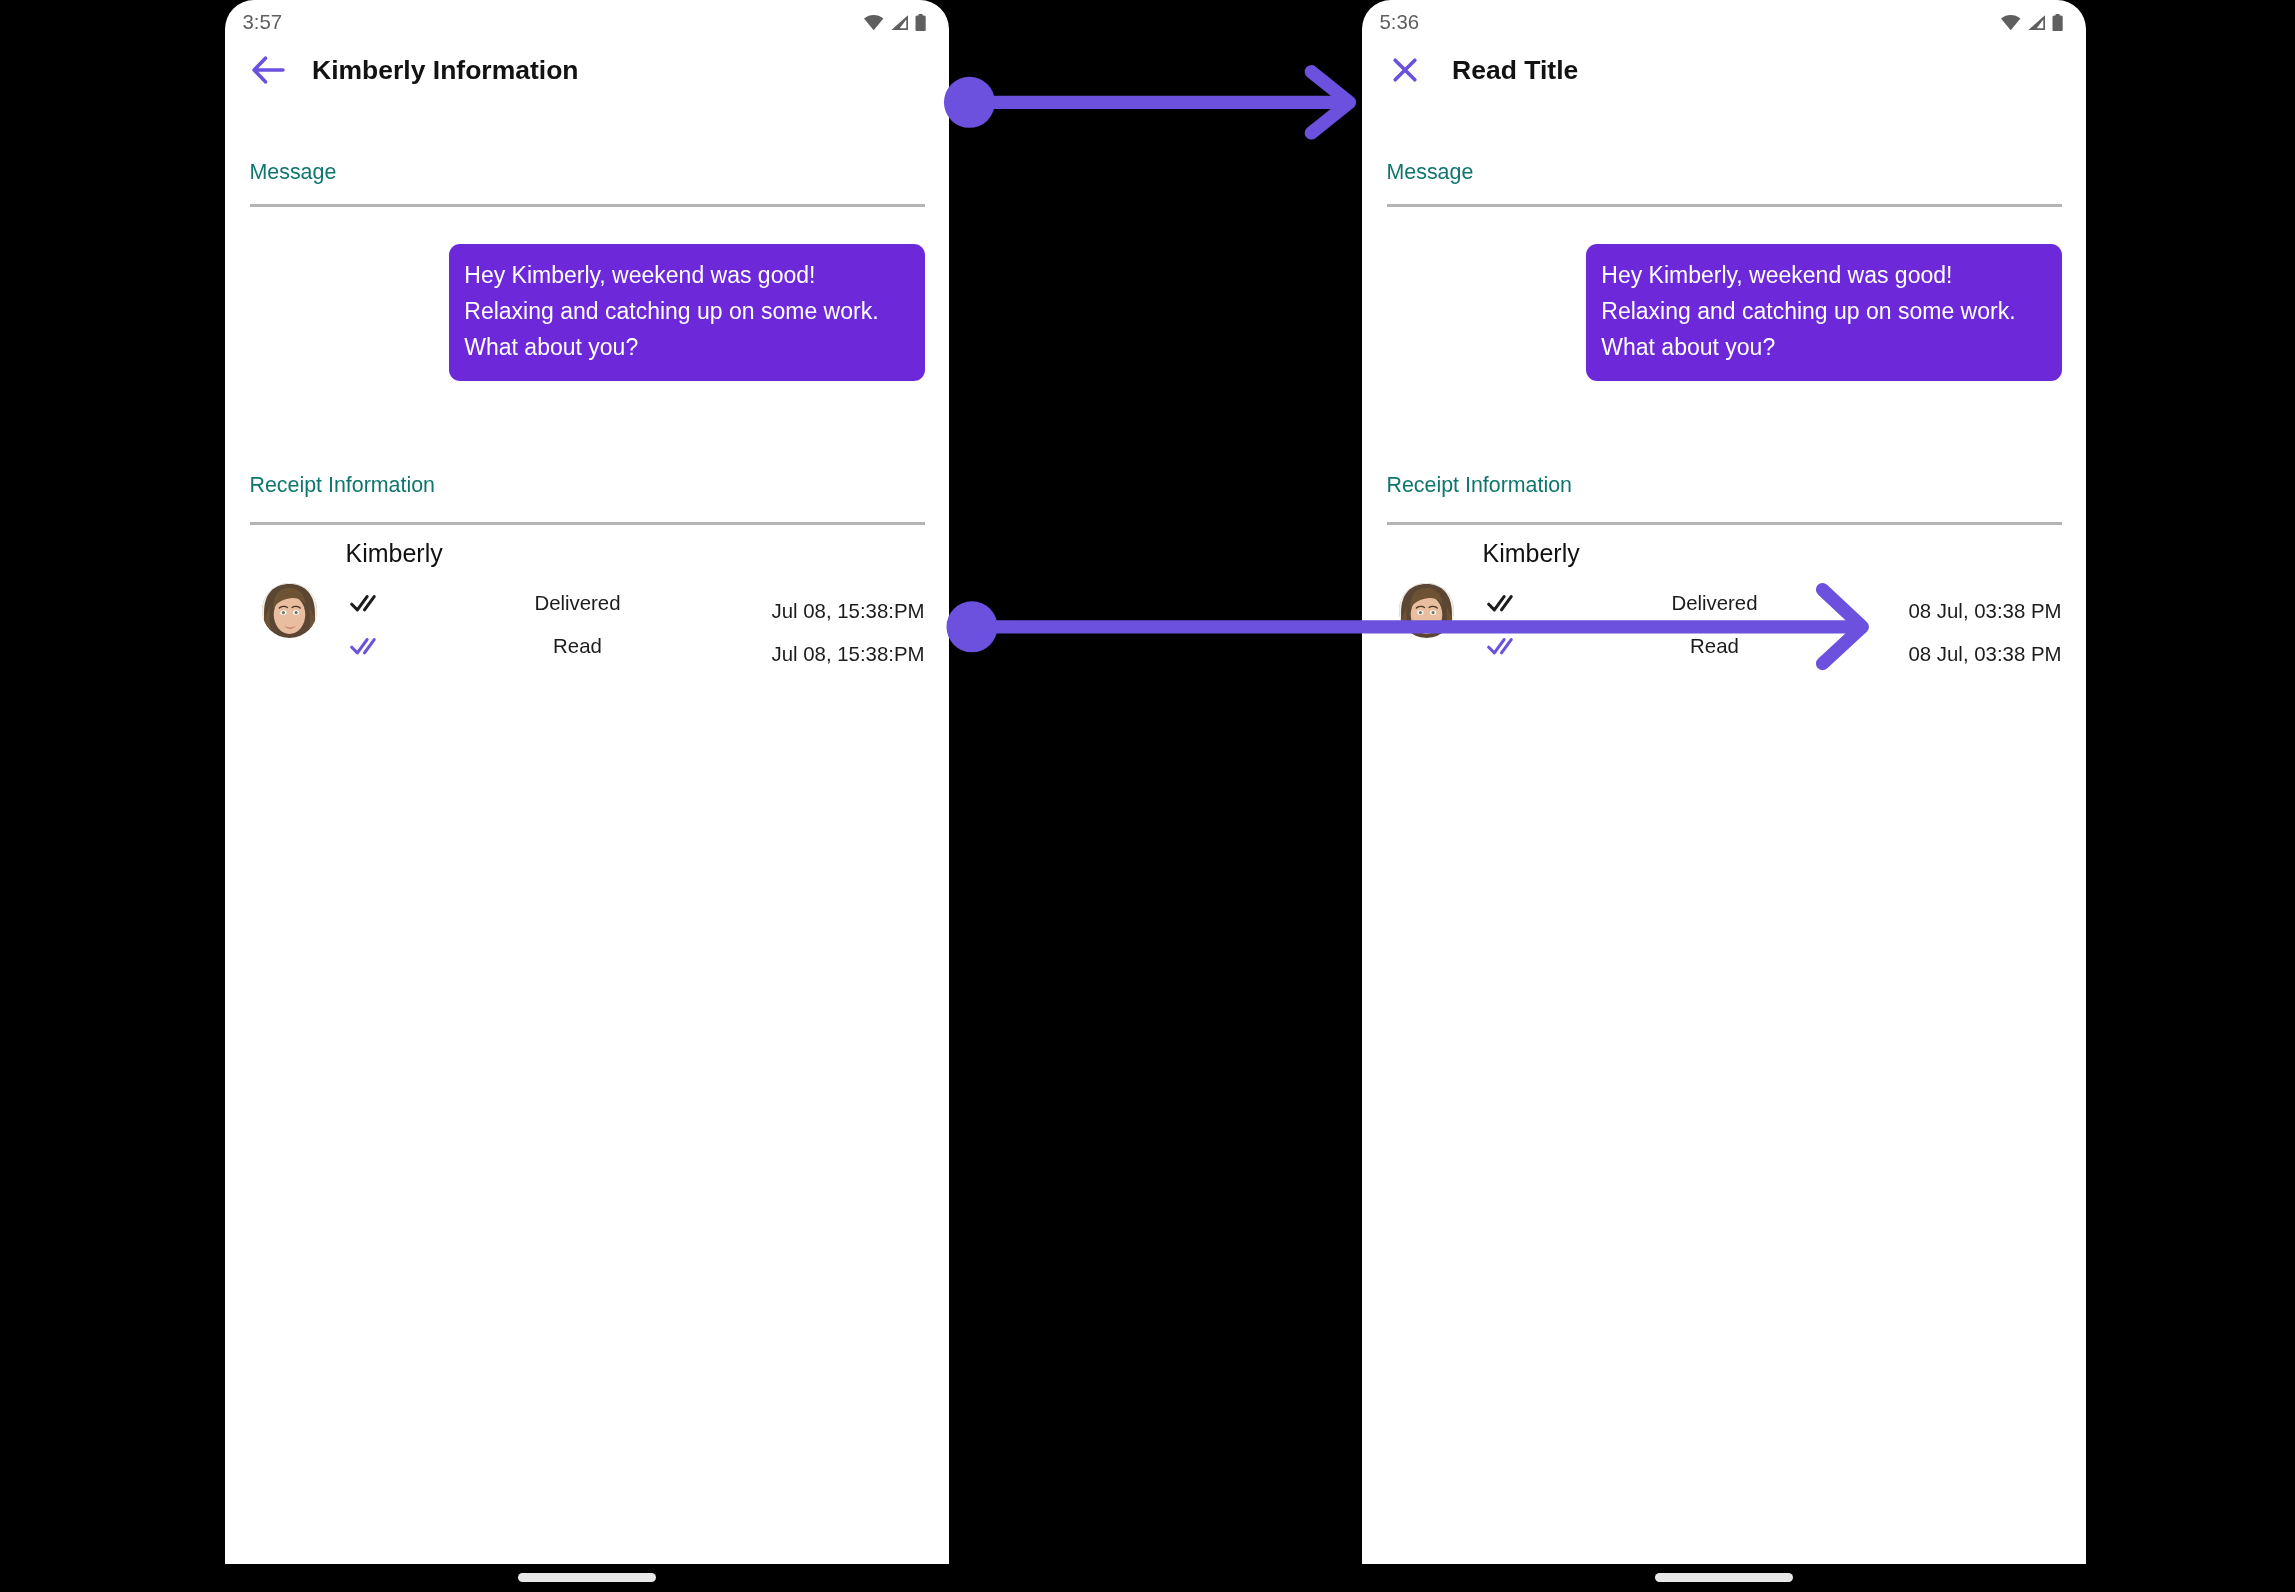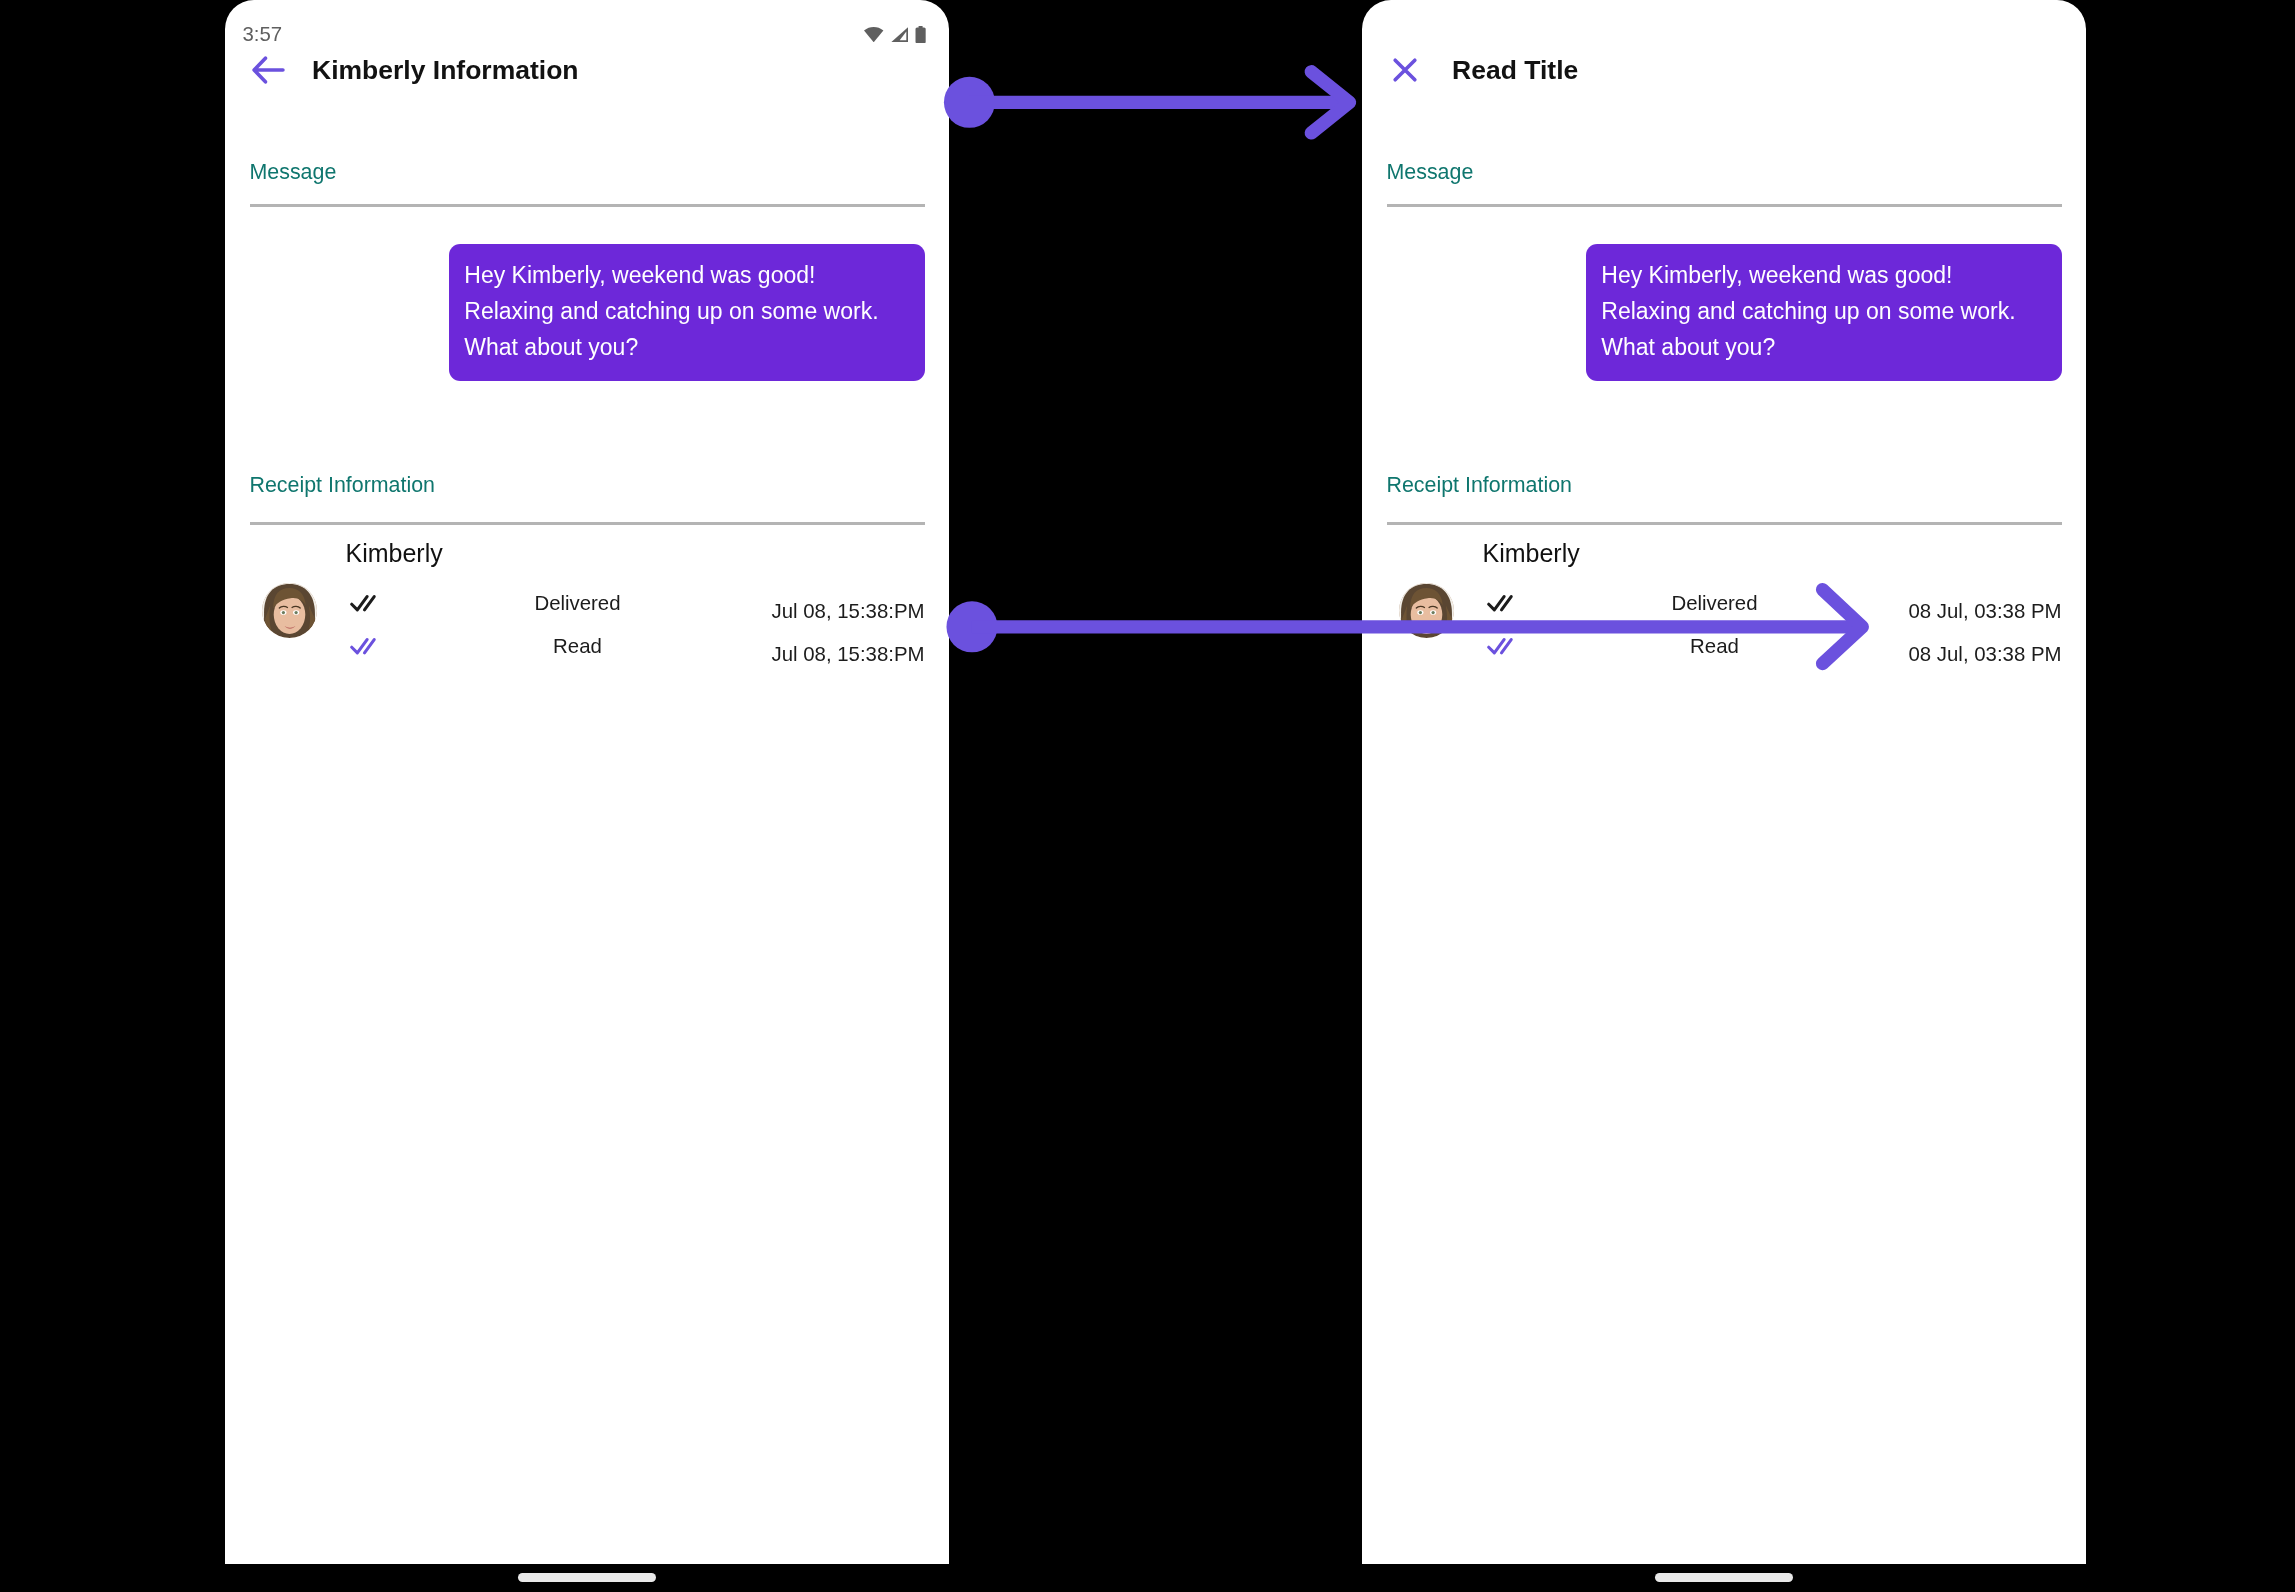--- a/index.html
+++ b/index.html
@@ -44,21 +44,21 @@
     top: 9.2px;
     width: 138px;
     height: 8.7px;
     border-radius: 5.1px;
     background: #e8e8e8;
   }
 
   
   .status-bar {
     position: absolute;
-    top: 16px;
+    top: 4px;
     left: 0;
     right: 0;
     height: 37px;
     display: flex;
     align-items: center;
     justify-content: space-between;
     padding: 0 22.5px 0 17.4px;
     box-sizing: border-box;
   }
   .status-time {
@@ -310,20 +310,42 @@
       </div>
     </div>
   </div>
 </div>
 <div class="home-indicator-area" id="home-area-left">
   <div class="home-indicator"></div>
 </div>
 
 <div class="phone" id="phone-right">
 
+  <div class="status-bar">
+    <div class="status-time">5:36</div>
+    <div class="status-icons">
+      <span>
+        <svg width="19.4" height="15.3" viewBox="0 0 38 30">
+            <path d="M19 30 L0 7 C6 2 12 0 19 0 C26 0 32 2 38 7 Z" fill="#5f5f5f"></path>
+          </svg>
+      </span>
+      <span>
+        <svg width="17.4" height="15.3" viewBox="0 0 34 30">
+            <path d="M34 0 L34 30 L0 30 Z" fill="#5f5f5f"></path>
+            <path d="M30 9 L30 26 L17 26 Z" fill="#ffffff"></path>
+          </svg>
+      </span>
+      <span>
+        <svg width="11.2" height="17.4" viewBox="0 0 22 34">
+            <rect x="7" y="0" width="8" height="4" rx="1" fill="#5f5f5f"></rect>
+            <rect x="1" y="3" width="20" height="31" rx="3" fill="#5f5f5f"></rect>
+          </svg>
+      </span>
+    </div>
+  </div>
 
   <div class="app-bar">
     <div class="nav-icon">
       <svg width="30" height="30" viewBox="0 0 58 58">
           <path d="M10 10 L48 48 M48 10 L10 48" stroke="#6B51DE" stroke-width="7" fill="none" stroke-linecap="round"></path>
         </svg>
     </div>
     <div class="app-title">Read Title</div>
   </div>
 

